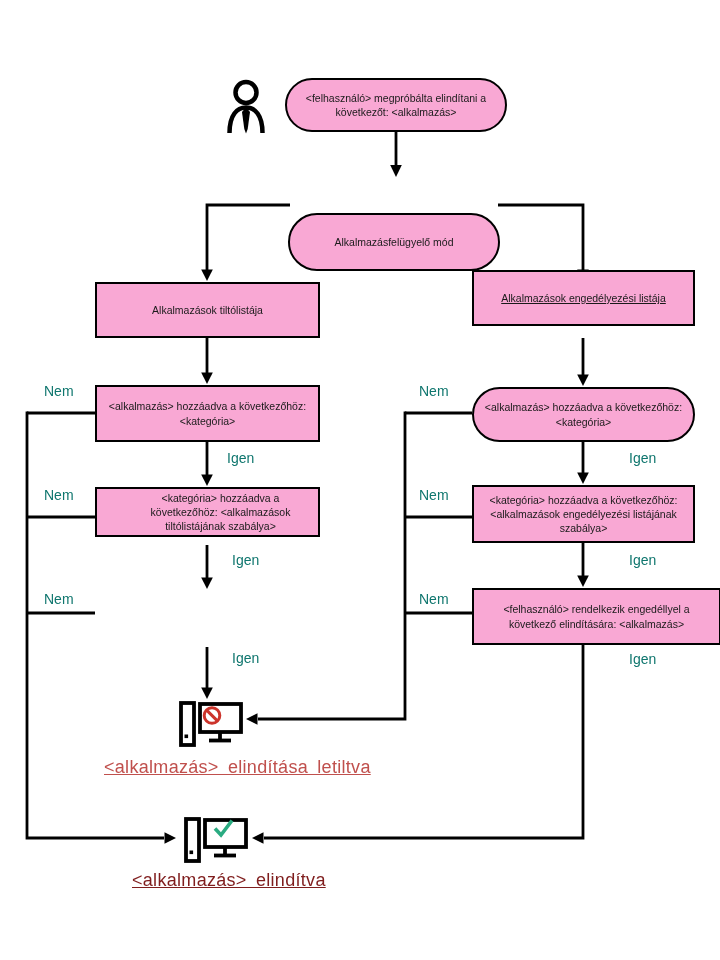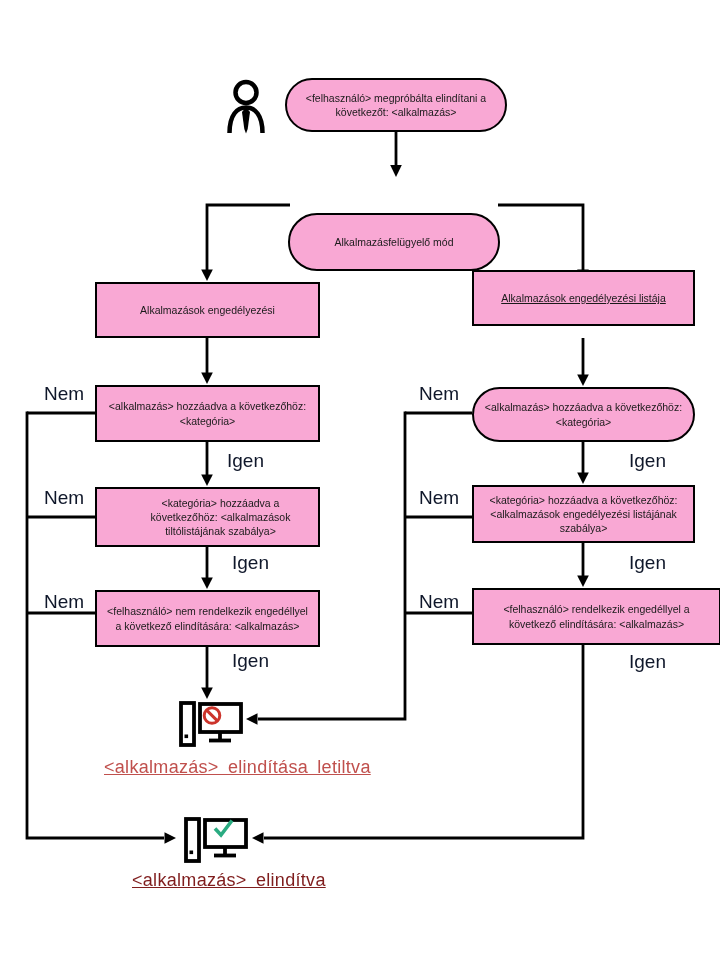--- a/index.html
+++ b/index.html
@@ -6,21 +6,21 @@
   html,body { background:#ffffff; }
   body { font-family:"Liberation Sans", sans-serif; }
   .stage { position:relative; width:720px; height:960px; background:#ffffff; overflow:hidden; }
   .wires { position:absolute; left:0; top:0; }
   .node {
     position:absolute; background:#f9a8d4; border:2.8px solid #000000;
     display:flex; align-items:center; justify-content:center; text-align:center;
     font-size:10.5px; line-height:1.35; color:#1a1a1a; padding:2px 10px;
   }
   .stadium { border-radius:32px; }
-  .flow-label { position:absolute; font-size:19px; color:#0f172a; }
+  .flow-label { position:absolute; font-size:14px; color:#0f766e; }
   .result-label { position:absolute; font-size:18px; letter-spacing:0.3px; word-spacing:4px; white-space:nowrap;text-decoration:underline; }
 </style>
 </head>
 <body>
 
 <div class="stage">
 
   <svg class="wires" width="720" height="960" viewBox="0 0 720 960">
     <g stroke="#000000" stroke-width="2.8" fill="none">
       <path d="M396 132 L396 165"></path>
@@ -86,29 +86,28 @@
       <g color="#2aab81" style="color: rgb(42, 171, 129);">
         <polyline points="215,828.5 221,835 232,820.5" fill="none" stroke="currentColor" stroke-width="3.6"></polyline>
       </g>
     </g>
   </svg>
 
   <div class="node stadium" style="left:285px; top:78px; width:222px; height:54px; padding:2px 14px;">&lt;felhasználó&gt; megpróbálta elindítani a következőt: &lt;alkalmazás&gt;</div>
 
   <div class="node stadium" style="left:288px; top:177px; width:212px; height:58px;margin-top:36px;">Alkalmazásfelügyelő mód</div>
 
-  <div class="node" style="left:95px; top:282px; width:225px; height:56px;">Alkalmazások engedélyezési</div>
+  <div class="node" style="left:95px; top:282px; width:225px; height:56px;">Alkalmazások tiltólistája</div>
 
   <div class="node" style="left:472px; top:270px; width:223px; height:56px;text-decoration:underline;">Alkalmazások engedélyezési listája</div>
 
   <div class="node" style="left:95px; top:385px; width:225px; height:57px;">&lt;alkalmazás&gt; hozzáadva a következőhöz: &lt;kategória&gt;</div>
 
-  <div class="node" style="left:95px; top:487px; width:225px; height:60px;padding-left:36px;">&lt;kategória&gt; hozzáadva a következőhöz: &lt;alkalmazások tiltólistájának szabálya&gt;</div>
+  <div class="node" style="left:95px; top:487px; width:225px; height:50px;padding-left:36px;">&lt;kategória&gt; hozzáadva a következőhöz: &lt;alkalmazások tiltólistájának szabálya&gt;</div>
 
-  <div class="node" style="left:95px; top:590px; width:225px; height:57px;">&lt;felhasználó&gt; nem rendelkezik engedéllyel a következő elindítására: &lt;alkalmazás&gt;</div>
 
   <div class="node stadium" style="left:472px; top:387px; width:223px; height:55px;">&lt;alkalmazás&gt; hozzáadva a következőhöz: &lt;kategória&gt;</div>
 
   <div class="node" style="left:472px; top:485px; width:223px; height:58px;">&lt;kategória&gt; hozzáadva a következőhöz: &lt;alkalmazások engedélyezési listájának szabálya&gt;</div>
 
   <div class="node" style="left:472px; top:588px; width:249px; height:57px;">&lt;felhasználó&gt; rendelkezik engedéllyel a következő elindítására: &lt;alkalmazás&gt;</div>
 
   <div class="flow-label" style="left:44px; top:383px;">Nem</div>
   <div class="flow-label" style="left:44px; top:487px;">Nem</div>
   <div class="flow-label" style="left:44px; top:591px;">Nem</div>

